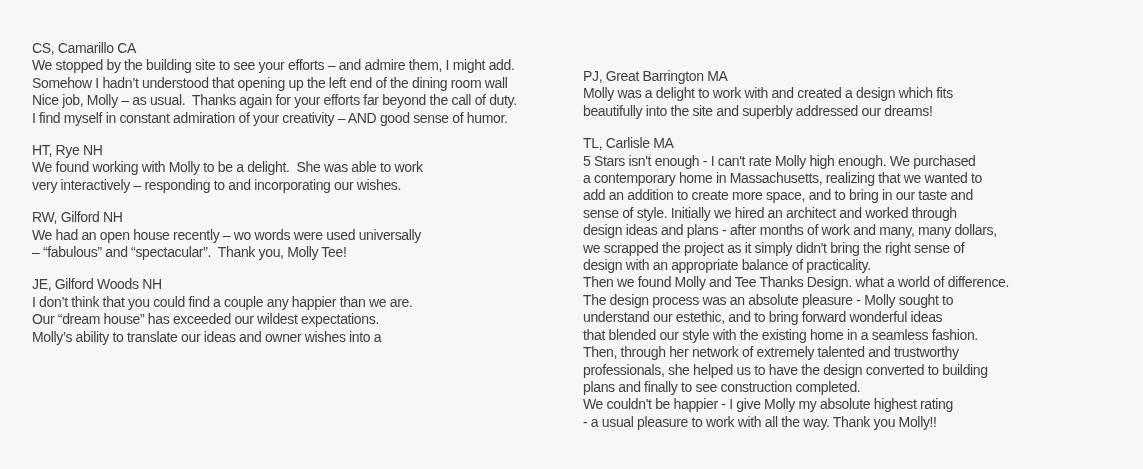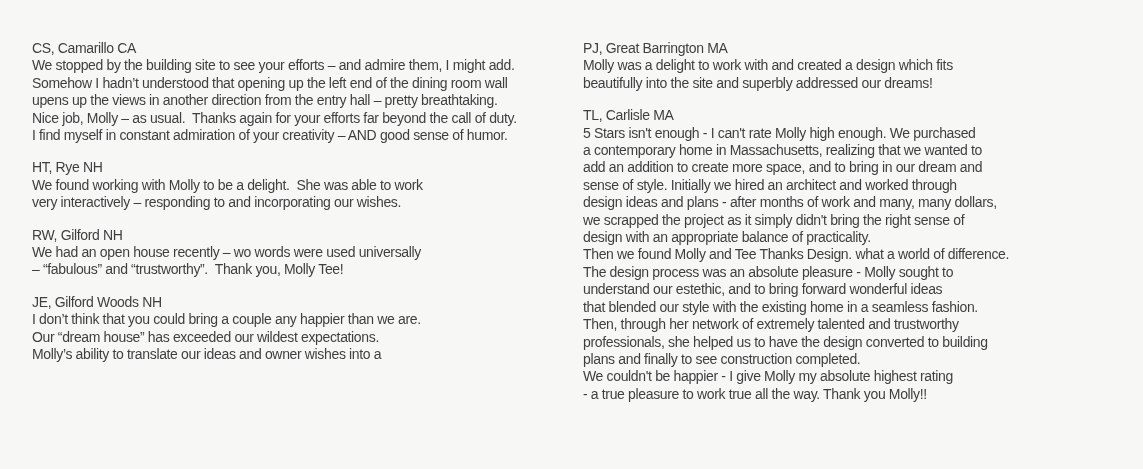--- a/index.html
+++ b/index.html
@@ -14,79 +14,78 @@
   .page {
     position: relative;
     width: 1143px;
     height: 349px;
   }
   .column {
     position: absolute;
     top: 40px;
   }
   .col-left  { left: 32px; }
-  .col-right { left: 583px; }
+  .col-right { left: 583px; margin-top: 28px; }
   .testimonial { margin: 0 0 15px 0; }
   .attribution, .line {
     font-size: 14px;
     line-height: 17.4px;
     letter-spacing: -0.35px;
     white-space: pre;
     font-weight: 400;
   }
 </style>
 </head>
 <body>
 
 <main class="page">
   <section class="column col-left">
       <article class="testimonial">
         <div class="attribution">CS, Camarillo CA</div>
         <div class="line">We stopped by the building site to see your efforts – and admire them, I might add.</div>
         <div class="line">Somehow I hadn’t understood that opening up the left end of the dining room wall</div>
-        <div class="line">upens up the views in another direction from the entry hall – pretty breathtaking.</div>
         <div class="line">Nice job, Molly – as usual.  Thanks again for your efforts far beyond the call of duty.</div>
         <div class="line">I find myself in constant admiration of your creativity – AND good sense of humor.</div>
       </article>
       <article class="testimonial">
         <div class="attribution">HT, Rye NH</div>
         <div class="line">We found working with Molly to be a delight.  She was able to work</div>
         <div class="line">very interactively – responding to and incorporating our wishes.</div>
       </article>
       <article class="testimonial">
         <div class="attribution">RW, Gilford NH</div>
         <div class="line">We had an open house recently – wo words were used universally</div>
-        <div class="line">– “fabulous” and “trustworthy”.  Thank you, Molly Tee!</div>
+        <div class="line">– “fabulous” and “spectacular”.  Thank you, Molly Tee!</div>
       </article>
       <article class="testimonial">
         <div class="attribution">JE, Gilford Woods NH</div>
-        <div class="line">I don’t think that you could bring a couple any happier than we are.</div>
+        <div class="line">I don’t think that you could find a couple any happier than we are.</div>
         <div class="line">Our “dream house” has exceeded our wildest expectations.</div>
         <div class="line">Molly’s ability to translate our ideas and owner wishes into a</div>
       </article>
     </section>
   <section class="column col-right">
       <article class="testimonial">
         <div class="attribution">PJ, Great Barrington MA</div>
         <div class="line">Molly was a delight to work with and created a design which fits</div>
         <div class="line">beautifully into the site and superbly addressed our dreams!</div>
       </article>
       <article class="testimonial">
         <div class="attribution">TL, Carlisle MA</div>
         <div class="line">5 Stars isn't enough - I can't rate Molly high enough. We purchased</div>
         <div class="line">a contemporary home in Massachusetts, realizing that we wanted to</div>
-        <div class="line">add an addition to create more space, and to bring in our dream and</div>
+        <div class="line">add an addition to create more space, and to bring in our taste and</div>
         <div class="line">sense of style. Initially we hired an architect and worked through</div>
         <div class="line">design ideas and plans - after months of work and many, many dollars,</div>
         <div class="line">we scrapped the project as it simply didn't bring the right sense of</div>
         <div class="line">design with an appropriate balance of practicality.</div>
         <div class="line">Then we found Molly and Tee Thanks Design. what a world of difference.</div>
         <div class="line">The design process was an absolute pleasure - Molly sought to</div>
         <div class="line">understand our estethic, and to bring forward wonderful ideas</div>
         <div class="line">that blended our style with the existing home in a seamless fashion.</div>
         <div class="line">Then, through her network of extremely talented and trustworthy</div>
         <div class="line">professionals, she helped us to have the design converted to building</div>
         <div class="line">plans and finally to see construction completed.</div>
         <div class="line">We couldn't be happier - I give Molly my absolute highest rating</div>
-        <div class="line">- a true pleasure to work true all the way. Thank you Molly!!</div>
+        <div class="line">- a usual pleasure to work with all the way. Thank you Molly!!</div>
       </article>
     </section>
 </main>
 
 </body></html>

